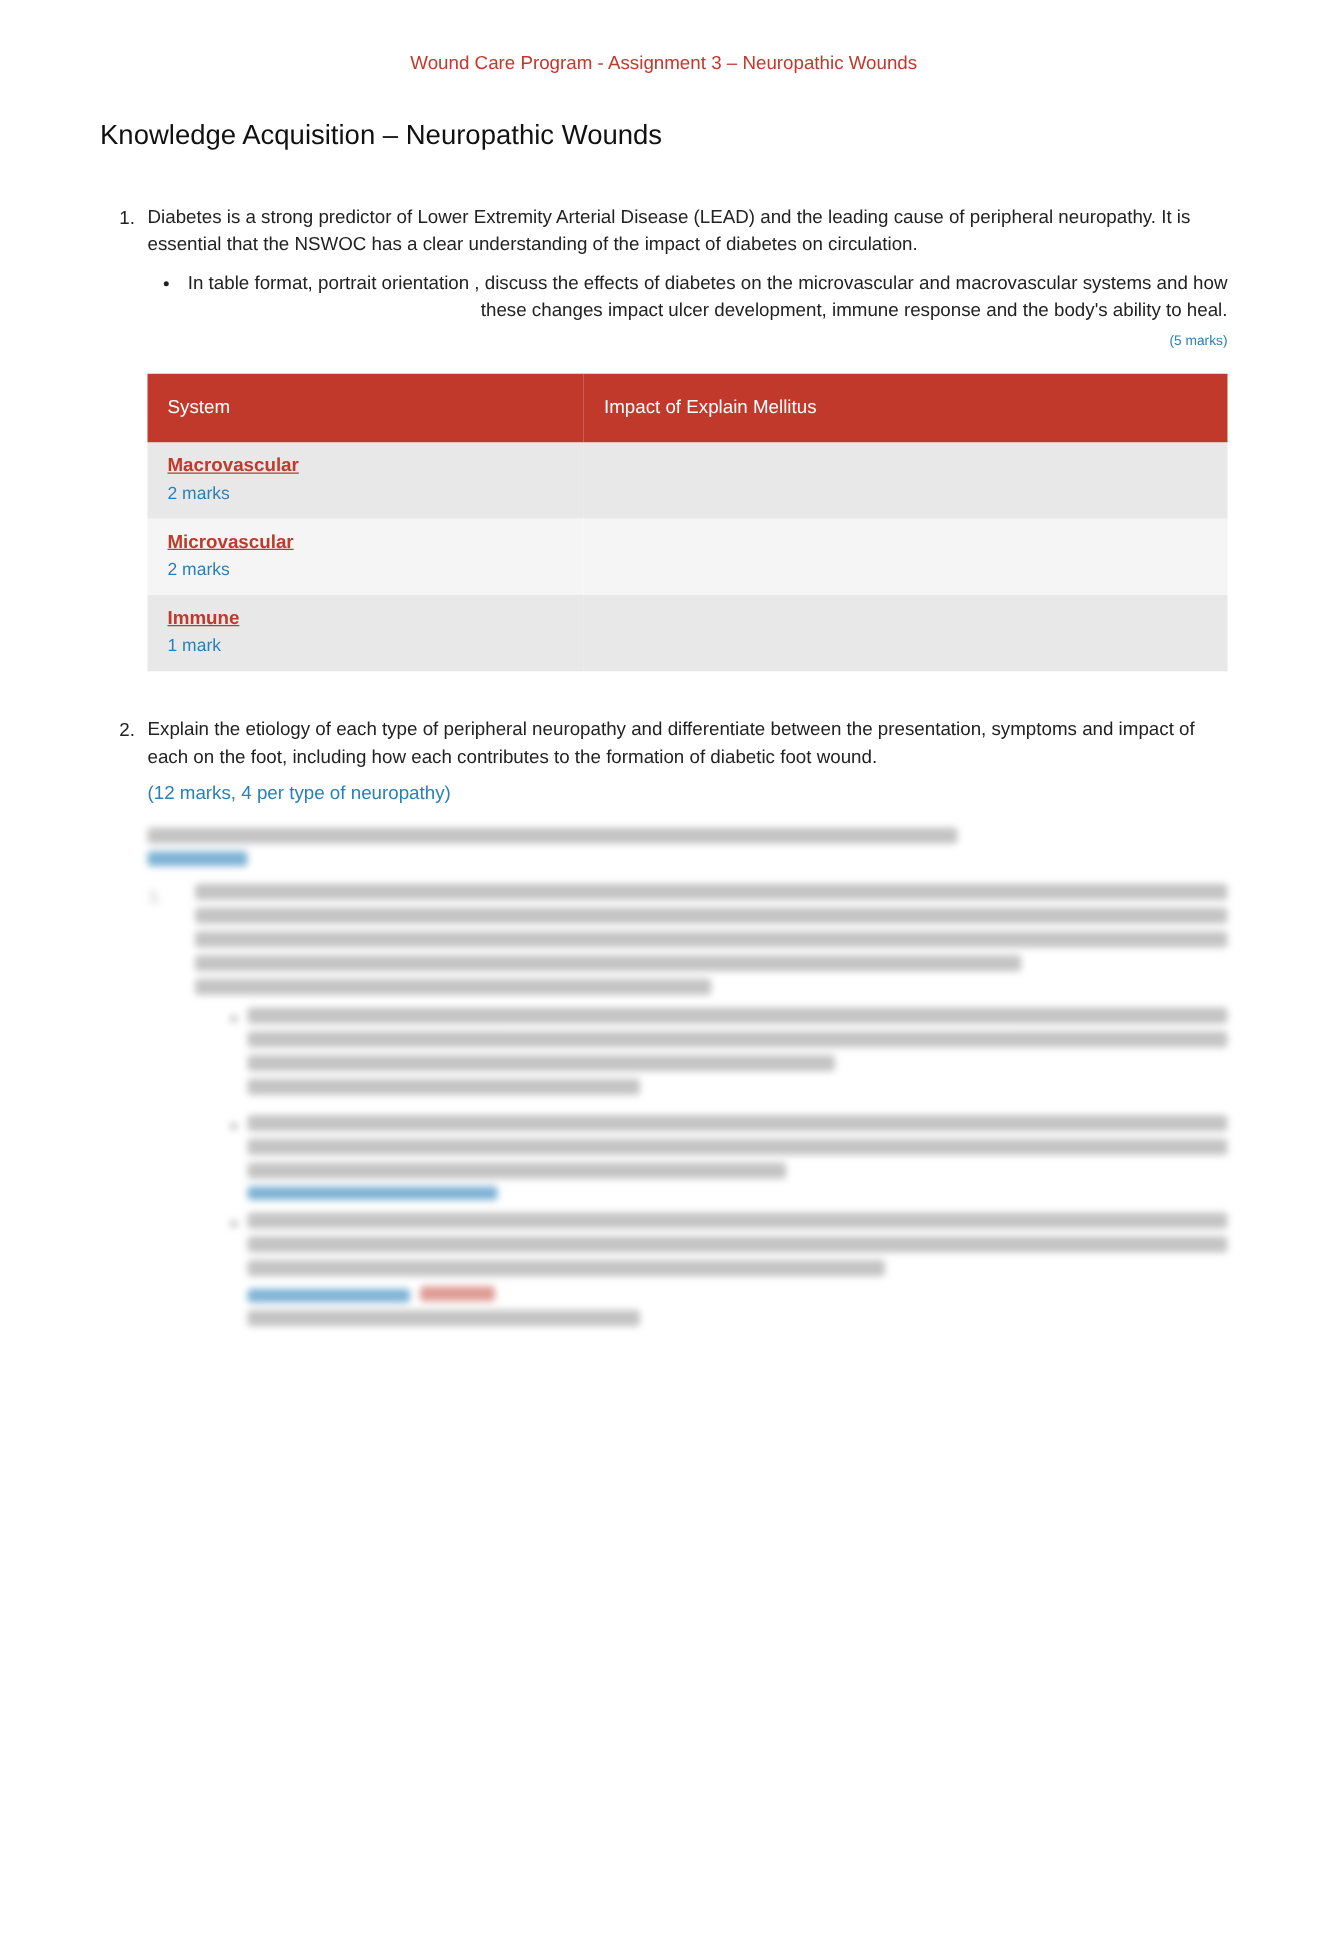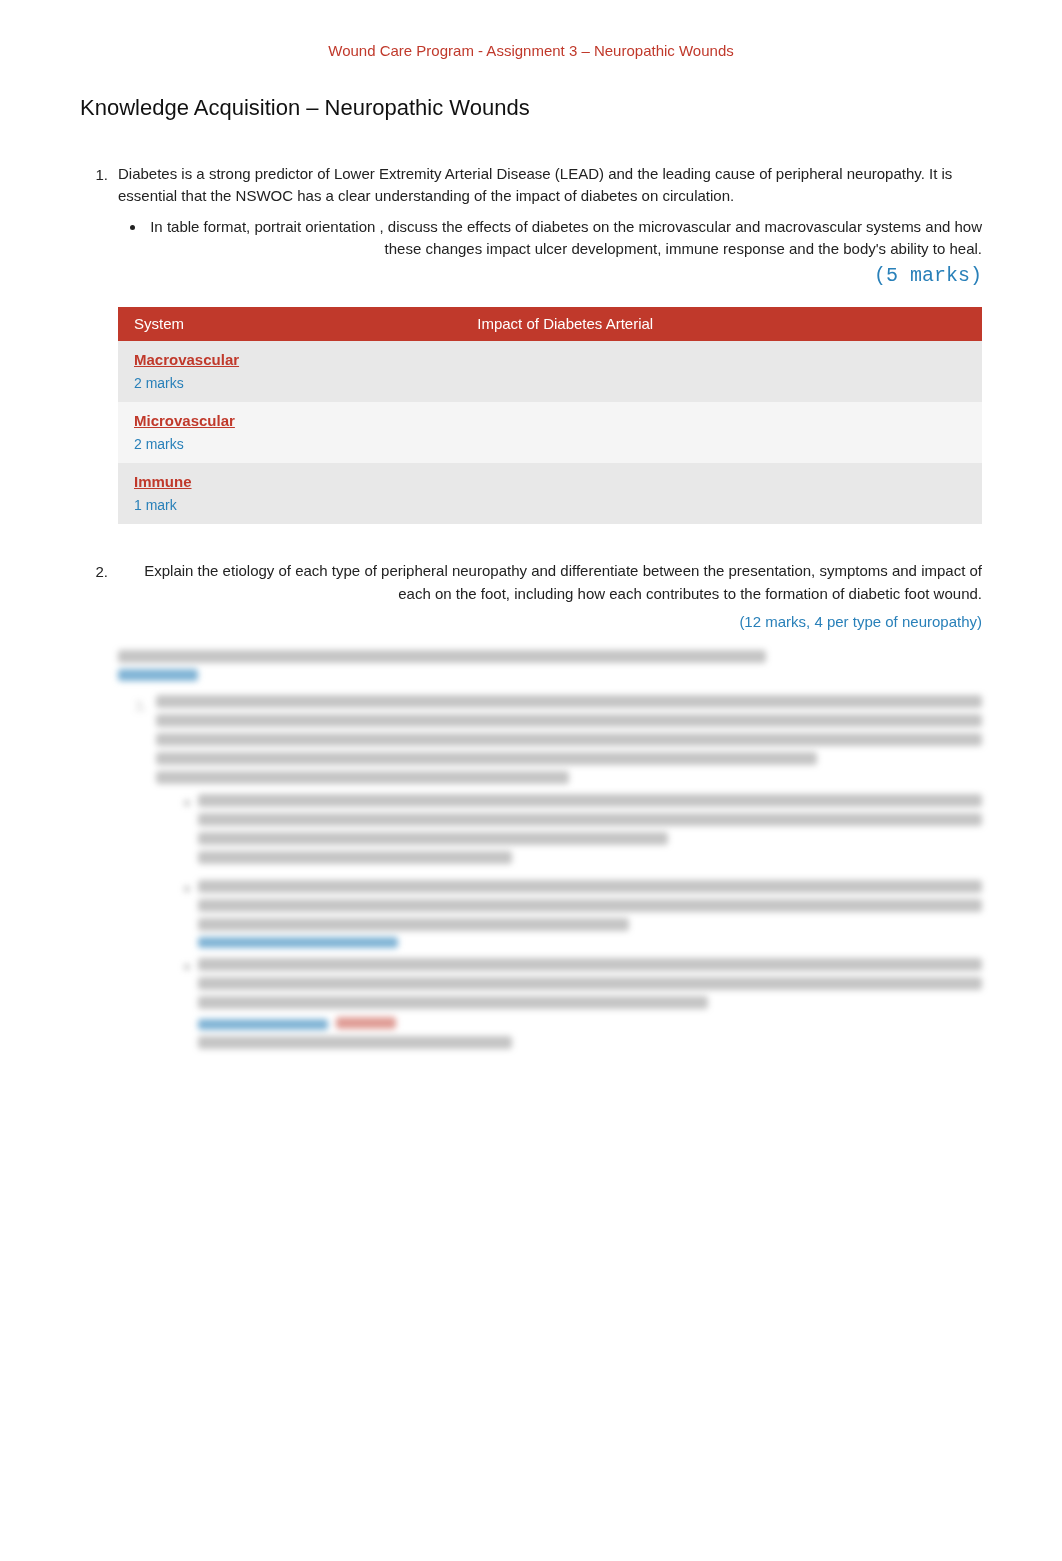--- a/index.html
+++ b/index.html
@@ -73,40 +73,40 @@
     }
 
     .sub-list li {
       margin-bottom: 6px;
       font-family: Arial, sans-serif;
       font-size: 15px;
     }
 
     .marks-text {
       color: #2980b9;
-      font-family: Liberation Mono, monospace;
-      font-size: 20px;
+      font-family: Liberation Sans, sans-serif;
+      font-size: 11px;
       margin-top: 6px;
     }
 
     
     .impact-table {
       width: 100%;
       border-collapse: collapse;
       margin-top: 16px;
       margin-bottom: 8px;
     }
 
     .impact-table thead tr {
       background-color: #c0392b;
       color: #ffffff;
     }
 
     .impact-table thead th {
-      padding: 6px 16px;
+      padding: 16px 16px;
       text-align: left;
       font-family: Arial, sans-serif;
       font-size: 15px;
       font-weight: normal;
       margin-left: 12px;
     }
 
     .impact-table tbody tr:nth-child(odd) {
       background-color: #e8e8e8;
     }
@@ -183,21 +183,20 @@
       height: 11px;
       background: #2980b9;
       border-radius: 3px;
       width: 200px;
       margin-top: 4px;
       opacity: 0.6;
     }
 
     .question2-content {
       flex: 1;
-      text-align: right;
     }
 
     .q2-text {
       font-family: Arial, sans-serif;
       font-size: 15px;
       color: #222;
       margin-bottom: 6px;
     }
 
     .q2-marks {
@@ -244,21 +243,21 @@
           <span>In table format,  portrait orientation  , discuss the effects of diabetes on the microvascular and macrovascular systems and how these changes impact ulcer development, immune response and the body's ability to heal.</span>
           <br>
           <span class="marks-text">(5 marks)</span>
         </li>
       </ul>
 
       <table class="impact-table">
         <thead>
           <tr>
             <th>System</th>
-            <th>Impact of Diabetes Arterial</th>
+            <th>Impact of Explain Mellitus</th>
           </tr>
         </thead>
         <tbody>
 
           <tr>
             <td>
               <span class="table-system-name">Macrovascular</span><br>
               <span class="table-system-marks">2 marks</span>
             </td>
             <td>

